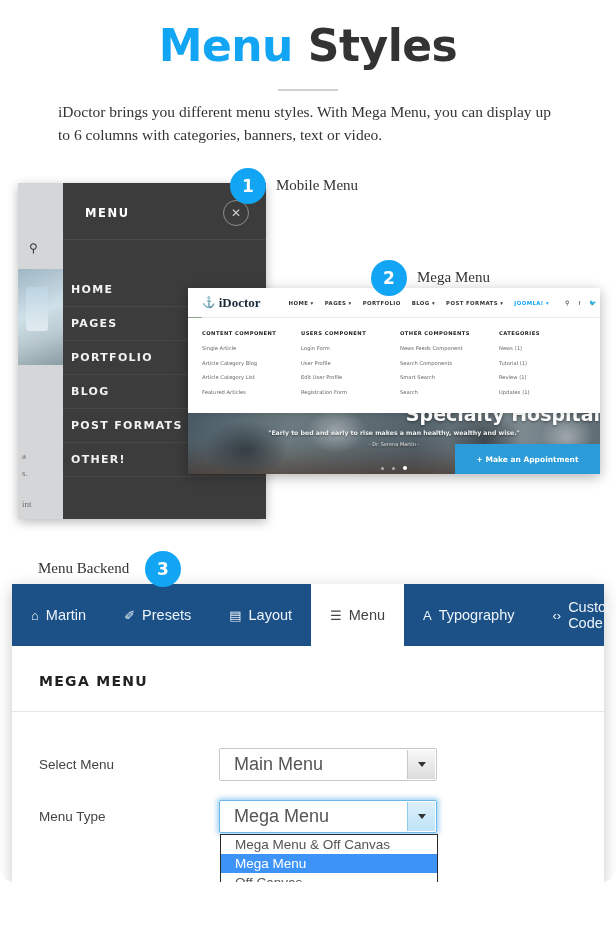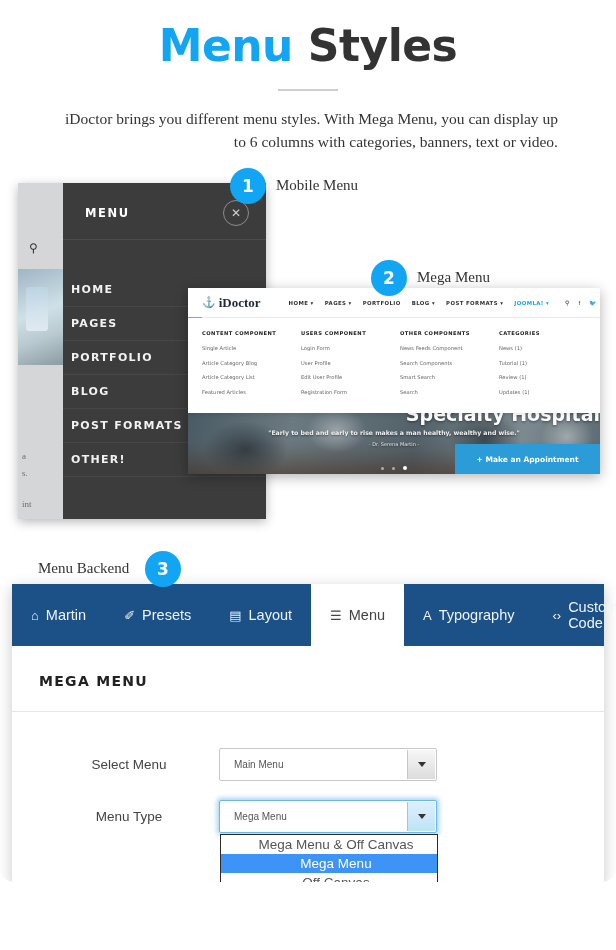--- a/index.html
+++ b/index.html
@@ -27,27 +27,27 @@
     line-height:1.2;
     font-family:"DejaVu Sans",sans-serif;
   }
   .hdr h1 .blue{color:#12A5F4;}
   .hdr h1 .dark{color:#333333;}
   .rule{
     width:60px;height:2px;background:#cfcfcf;
     margin:16px auto 0;
   }
   .sub{
-    margin:16px auto 0;
+    margin:9px auto 0;
     width:500px;
     font-family:"Liberation Serif",serif;
     font-size:15.5px;
     line-height:1.5;
     color:#333;
-    text-align:right;
+    text-align:left;
   }
   
   .badge{
     position:absolute;
     width:36px;height:36px;border-radius:50%;
     background:#12A5F4;color:#fff;
     font-size:17px;font-weight:bold;
     display:flex;align-items:center;justify-content:center;
     font-family:"DejaVu Sans",sans-serif;
     z-index:40;
@@ -226,30 +226,30 @@
   .tab .ti{font-size:13px;font-style:normal;}
   .tab.active{background:#ffffff;color:#444;}
   .panel-title{
     padding:27px 0 0 27px;
     font-size:14px;font-weight:bold;letter-spacing:1.3px;color:#222;
     font-family:"DejaVu Sans",sans-serif;
   }
   .panel-hr{margin:22px 0 0 0;height:1px;background:#e6e6e6;}
   .frow{
     display:flex;align-items:center;
-    padding:0 0 0 27px;height:52px;text-align:center;
+    padding:0 0 0 27px;height:52px;
   }
   .flabel{width:180px;font-size:13.5px;color:#444;}
   .select{
     position:relative;width:218px;height:33px;
     border:1px solid #c8c8c8;background:#fff;border-radius:2px;
     display:flex;align-items:center;box-sizing:border-box;
   }
   .select .sv{
-    padding-left:14px;font-size:10px;color:#555;
+    padding-left:14px;font-size:18px;color:#555;
   }
   .select .arrow{
     position:absolute;right:1px;top:1px;bottom:1px;width:27px;
     background:linear-gradient(180deg,#f7f7f7,#dcdcdc);
     border-left:1px solid #c8c8c8;
     display:flex;align-items:center;justify-content:center;
   }
   .select .arrow:after{
     content:"";border-left:4px solid transparent;border-right:4px solid transparent;
     border-top:5px solid #333;

